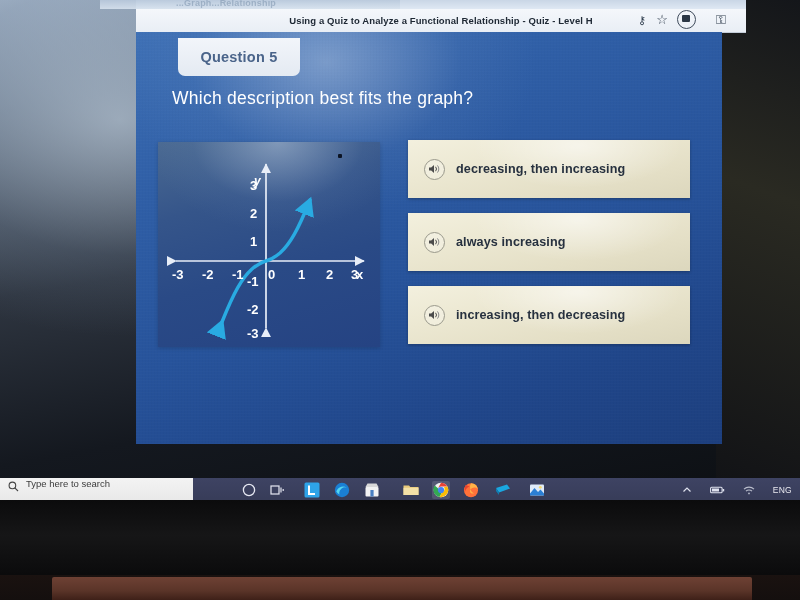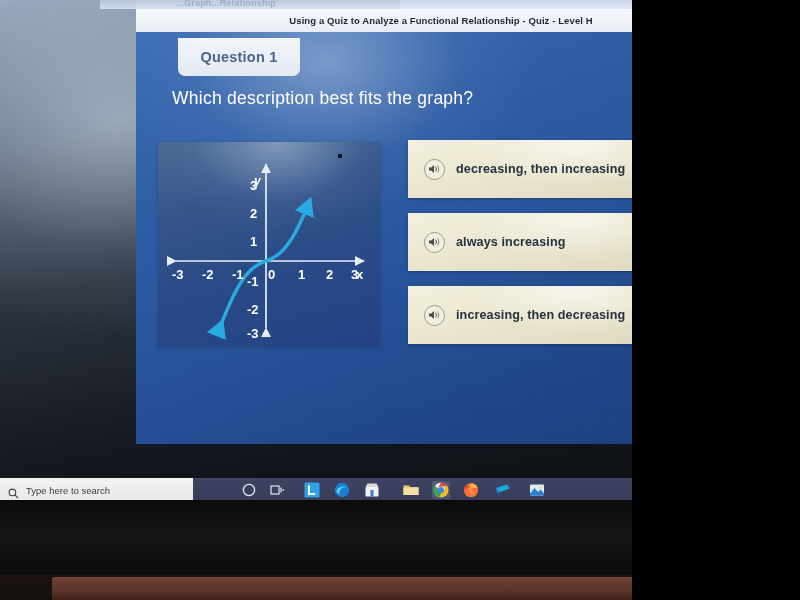--- a/index.html
+++ b/index.html
@@ -1,18 +1,18 @@
 <!DOCTYPE html>
 <html><head>
 <meta charset="utf-8">
 <style>
   html,body{margin:0;padding:0;background:#000;}
   body{width:800px;height:600px;overflow:hidden;font-family:"Liberation Sans",sans-serif;}
 
-  #photo{position:relative;width:632px;height:600px;overflow:hidden;background:#701a75;}
+  #photo{position:relative;width:800px;height:600px;overflow:hidden;background:#701a75;}
 
   
   .desk{position:absolute;left:0;top:575px;width:800px;height:25px;
         background:linear-gradient(180deg,#1a1210 0%,#140f0e 100%);}
   .desk-bar{position:absolute;left:52px;top:577px;width:700px;height:23px;
         background:linear-gradient(180deg,#6e4134 0%,#5a3428 60%,#3e2018 100%);
         border-radius:2px 2px 0 0;}
   .bezel{position:absolute;left:0;top:500px;width:800px;height:78px;
         background:linear-gradient(180deg,#0b0b0c 0%,#161617 45%,#0a0a0b 100%);}
   .bezel-line{position:absolute;left:0;top:500px;width:800px;height:2px;background:#000;opacity:.85;}
@@ -98,21 +98,21 @@
         display:flex;align-items:center;}
   .ans-speaker{position:relative;margin-left:16px;width:19px;height:19px;flex:0 0 19px;
         border:1.5px solid #9a998c;border-radius:50%;background:rgba(255,255,255,.25);}
   .ans-speaker svg{position:absolute;left:3px;top:3.5px;}
   .ans-label{margin-left:11px;color:#27313f;font-size:12.6px;font-weight:bold;letter-spacing:.1px;}
 
   
   .taskbar{position:absolute;left:0;top:478px;width:800px;height:24px;
         background:linear-gradient(180deg,#3e4363 0%,#373c58 100%);}
   .search-box{position:absolute;left:0;top:0;width:193px;height:24px;
-        background:linear-gradient(180deg,#f3f3f3,#e8e8e8);display:flex;align-items:center;}
+        background:linear-gradient(180deg,#f3f3f3,#e8e8e8);display:flex;}
   .search-icon{margin-left:8px;width:11px;height:11px;position:relative;}
   .search-text{margin-left:7px;color:#3c3c3c;font-size:9.5px;}
   .tb-btn{position:absolute;top:3px;width:18px;height:18px;}
   .tb-app{position:absolute;top:3px;width:18px;height:18px;border-radius:2px;}
   .tb-app.active{background:rgba(255,255,255,.13);}
   .tray{position:absolute;right:8px;top:0;height:24px;display:flex;align-items:center;gap:18px;}
   .tray-text{color:#e8e8ef;font-size:8.5px;letter-spacing:.3px;}
 </style>
 </head>
 <body>
@@ -133,21 +133,21 @@
 
       <div class="tb-icon tb-key">⚷</div>
       <div class="tb-icon tb-star">☆</div>
       <div class="tb-icon tb-profile"></div>
       <div class="tb-icon tb-ext">⚿</div>
 
       <div class="quiz">
         <div class="quiz-noise"></div>
 
         <div class="q-badge">
-          <span>Question 1</span>
+          <span>Question 5</span>
         </div>
 
         <div class="q-text">Which description best fits the graph?</div>
 
         <div class="graph-card">
           <svg width="222" height="205" viewBox="0 0 222 205">
             <defs>
               <marker id="axarrow" markerWidth="7" markerHeight="7" refX="5.5" refY="3" orient="auto">
                 <path d="M0,0 L6,3 L0,6 Z" fill="#e8eef8"></path>
               </marker>

